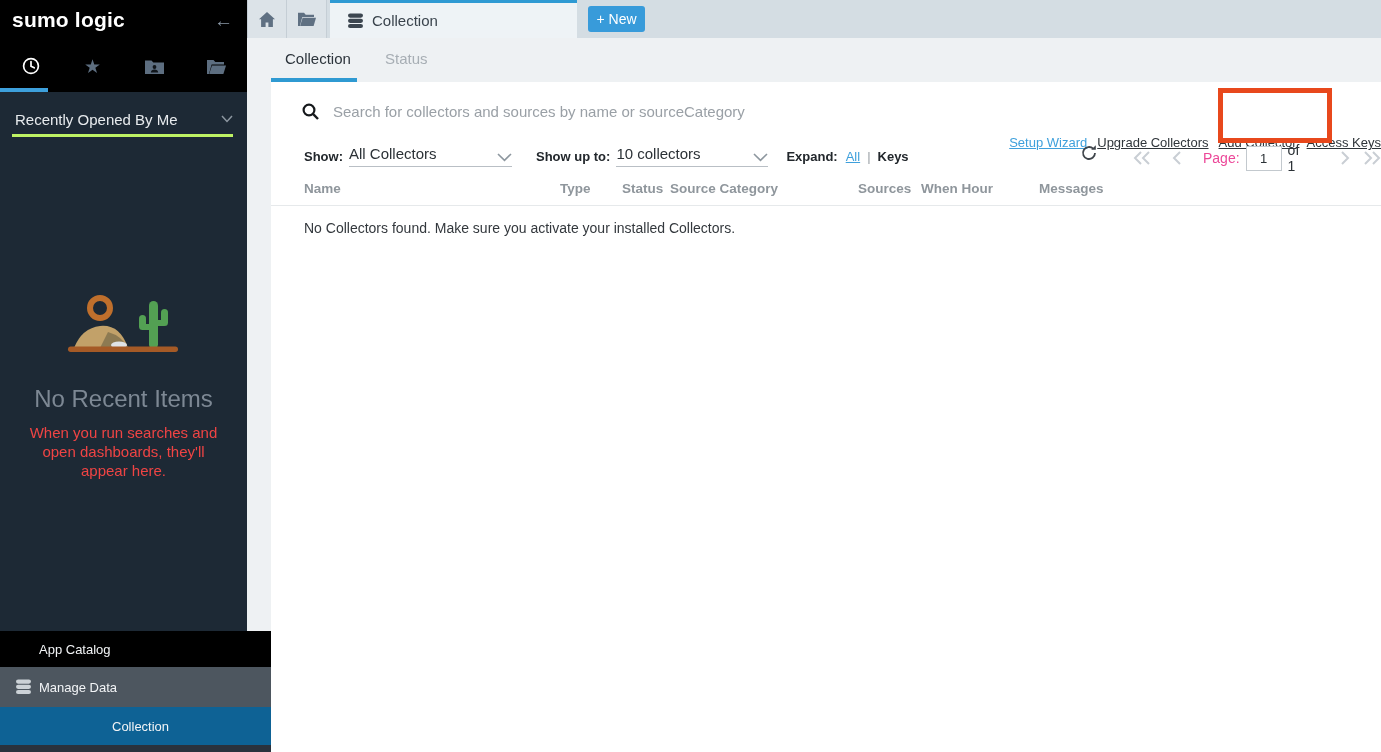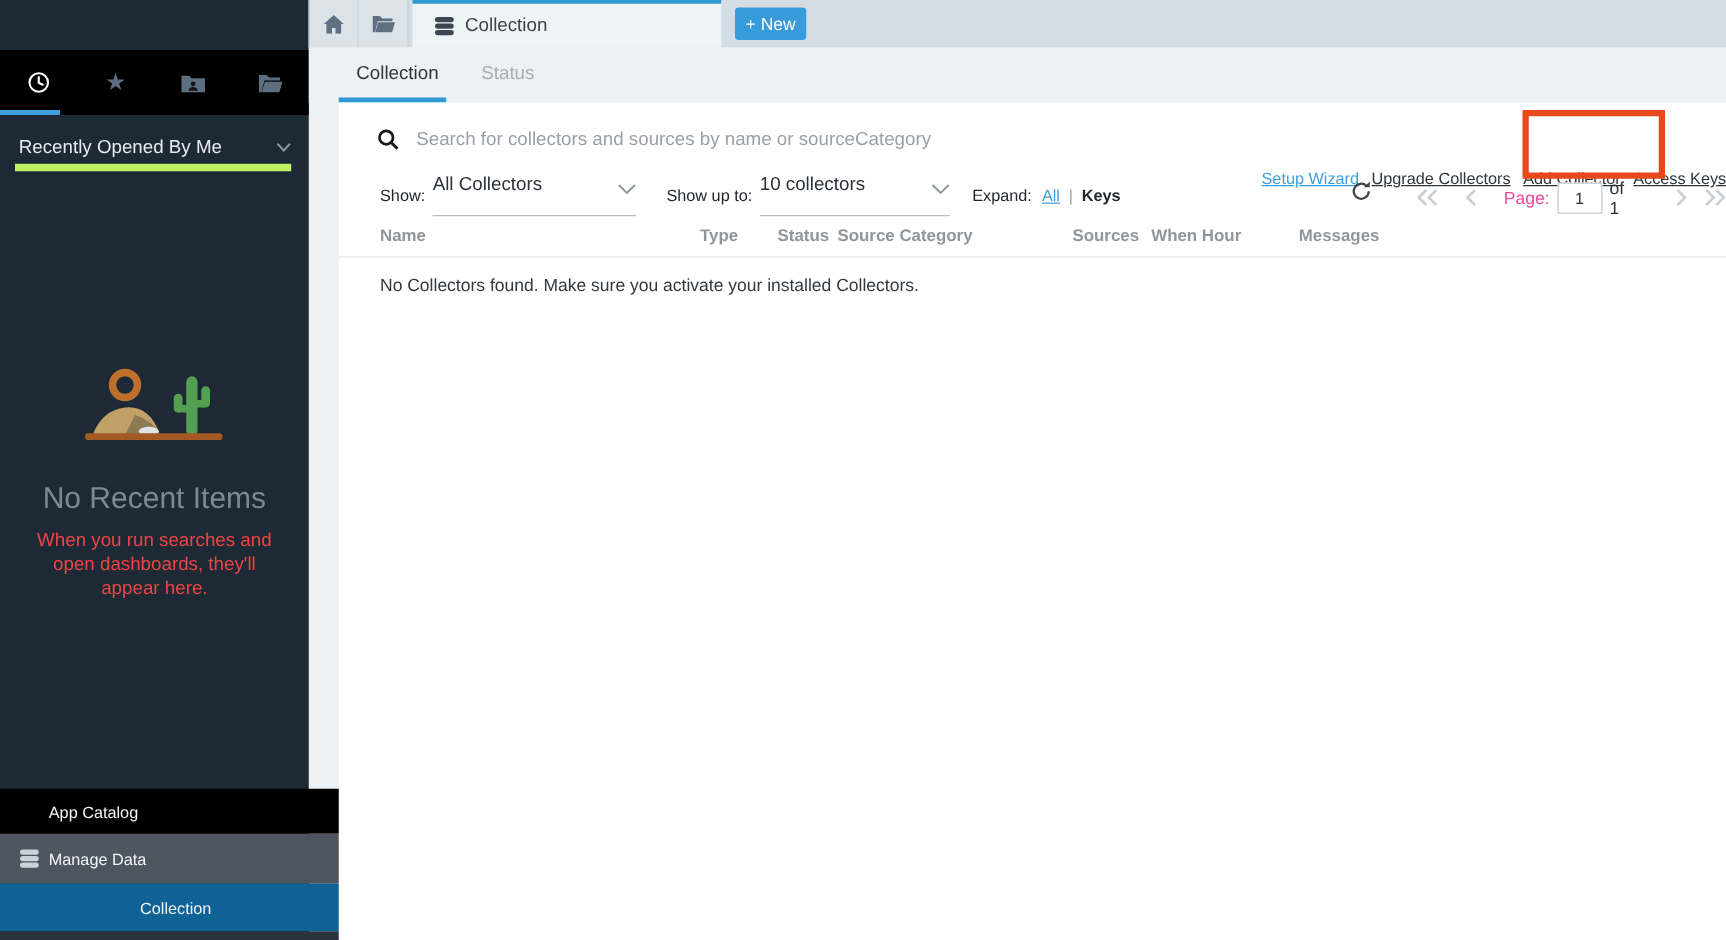--- a/index.html
+++ b/index.html
@@ -11,21 +11,21 @@
   .sidebar { position:absolute; left:0; top:0; width:247px; height:752px; background:#1d2935; }
   .sb-header { position:absolute; left:0; top:0; width:247px; height:40px; background:#000;
                display:flex; align-items:center; justify-content:space-between; padding:0 14px 0 12px; }
   .sb-logo { color:#fff; font-size:21px; font-weight:bold; letter-spacing:.2px; }
   .sb-back { color:#8b99a8; font-size:19px; line-height:1; cursor:pointer; }
   .sb-iconbar { position:absolute; left:0; top:40px; width:247px; height:52px; background:#000; display:flex; }
   .sb-iconcell { flex:1; display:flex; align-items:center; justify-content:center; cursor:pointer; }
   .sb-iconbar .active-underline { position:absolute; left:0; bottom:0; width:48px; height:4px; background:#3da0dc; }
   .star-glyph { font-size:19px; color:#5d6e80; line-height:1; }
   .recent-select { position:absolute; left:12px; top:104px; width:221px; height:33px;
-                   border-bottom:6px solid #bef264; display:flex; align-items:center;
+                   border-bottom:3px solid #bef264; display:flex; align-items:center;
                    justify-content:space-between; cursor:pointer; }
   .recent-select .lbl { color:#e8ebee; font-size:15px; padding-left:3px; }
   .empty-illustration { position:absolute; left:62px; top:290px; }
   .empty-title { position:absolute; left:0; top:385px; width:247px; text-align:center;
                  color:#7d8894; font-size:24px; font-weight:400; }
   .empty-subtitle { position:absolute; left:18px; top:423px; width:211px; text-align:center;
                     color:#ef4444; font-size:15px; line-height:19px; }
   .sb-bottom { position:absolute; left:0; bottom:0; width:288px; }
   .sb-row { display:flex; align-items:center; cursor:pointer; color:#f2f4f6; font-size:13px; }
   .sb-row .sb-ic { width:18px; margin:0 0 0 14px; display:flex; align-items:center; justify-content:center; }
@@ -61,23 +61,23 @@
   .panel { position:absolute; left:271px; top:82px; width:1110px; height:670px; background:#fff; }
   .search-row { position:absolute; left:31px; top:21px; display:flex; align-items:center; }
   .search-input { border:none; outline:none; margin-left:14px; width:640px; font-size:15px;
                   color:#33383d; font-family:"Liberation Sans",sans-serif; background:transparent; }
   .search-input::placeholder { color:#9aa0a6; opacity:1; }
   .links-row { position:absolute; right:0; top:25px; display:flex; align-items:center;margin-top:28px; }
   .hdr-link { font-size:13px; color:#2f353a; text-decoration:underline; margin-left:10px; white-space:nowrap; cursor:pointer; }
   .hdr-link.blue { color:#3ea0dc; }
 
   .toolbar { position:absolute; left:33px; top:62px; height:24px; display:flex; align-items:center; }
-  .f-label { font-size:13px; font-weight:normal; color:#22272c; }
+  .f-label { font-size:13px; font-weight:bold; color:#22272c; }
   .f-select { display:flex; align-items:end; justify-content:space-between; border-bottom:1px solid #b9bfc5;
-              margin-left:6px; padding-bottom:16px; cursor:pointer; }
+              margin-left:6px; padding-bottom:4px; cursor:pointer; }
   .f-select .val { font-size:15px; color:#2b3136; }
   .f-select.w1 { width:163px; }
   .f-select.w2 { width:152px; }
   .gap24 { width:24px; } .gap18 { width:18px; }
   .expand-all { font-size:13px; color:#3ea0dc; text-decoration:underline; margin-left:8px; cursor:pointer; }
   .expand-sep { font-size:13px; color:#9aa0a6; margin:0 7px; }
   .expand-none { font-size:13px; font-weight:bold; color:#22272c; cursor:pointer; }
 
   .refresh-btn { position:absolute; left:810px; top:62px; cursor:pointer; }
   .paging { position:absolute; left:862px; top:60px; display:flex; align-items:center; }
@@ -96,20 +96,24 @@
   
   .annotation-rect { position:absolute; left:1218px; top:88px; width:114px; height:55px;
                      border:5px solid #e8481c; pointer-events:none; z-index:50; }
 </style>
 </head>
 <body>
 
 <div class="page">
 
   <aside class="sidebar">
+    <div class="sb-header">
+      <span class="sb-logo">sumo logic</span>
+      <span class="sb-back">←</span>
+    </div>
 
     <nav class="sb-iconbar">
       <div class="sb-iconcell">
         <svg width="18" height="18" viewBox="0 0 18 18">
           <circle cx="9" cy="9" r="7.4" stroke="#ffffff" stroke-width="1.7" fill="none"></circle>
           <path d="M9 4.6v4.6l3.2 1.6" stroke="#ffffff" stroke-width="1.7" fill="none" stroke-linecap="round"></path>
         </svg>
       </div>
       <div class="sb-iconcell">
         <span class="star-glyph">★</span>

